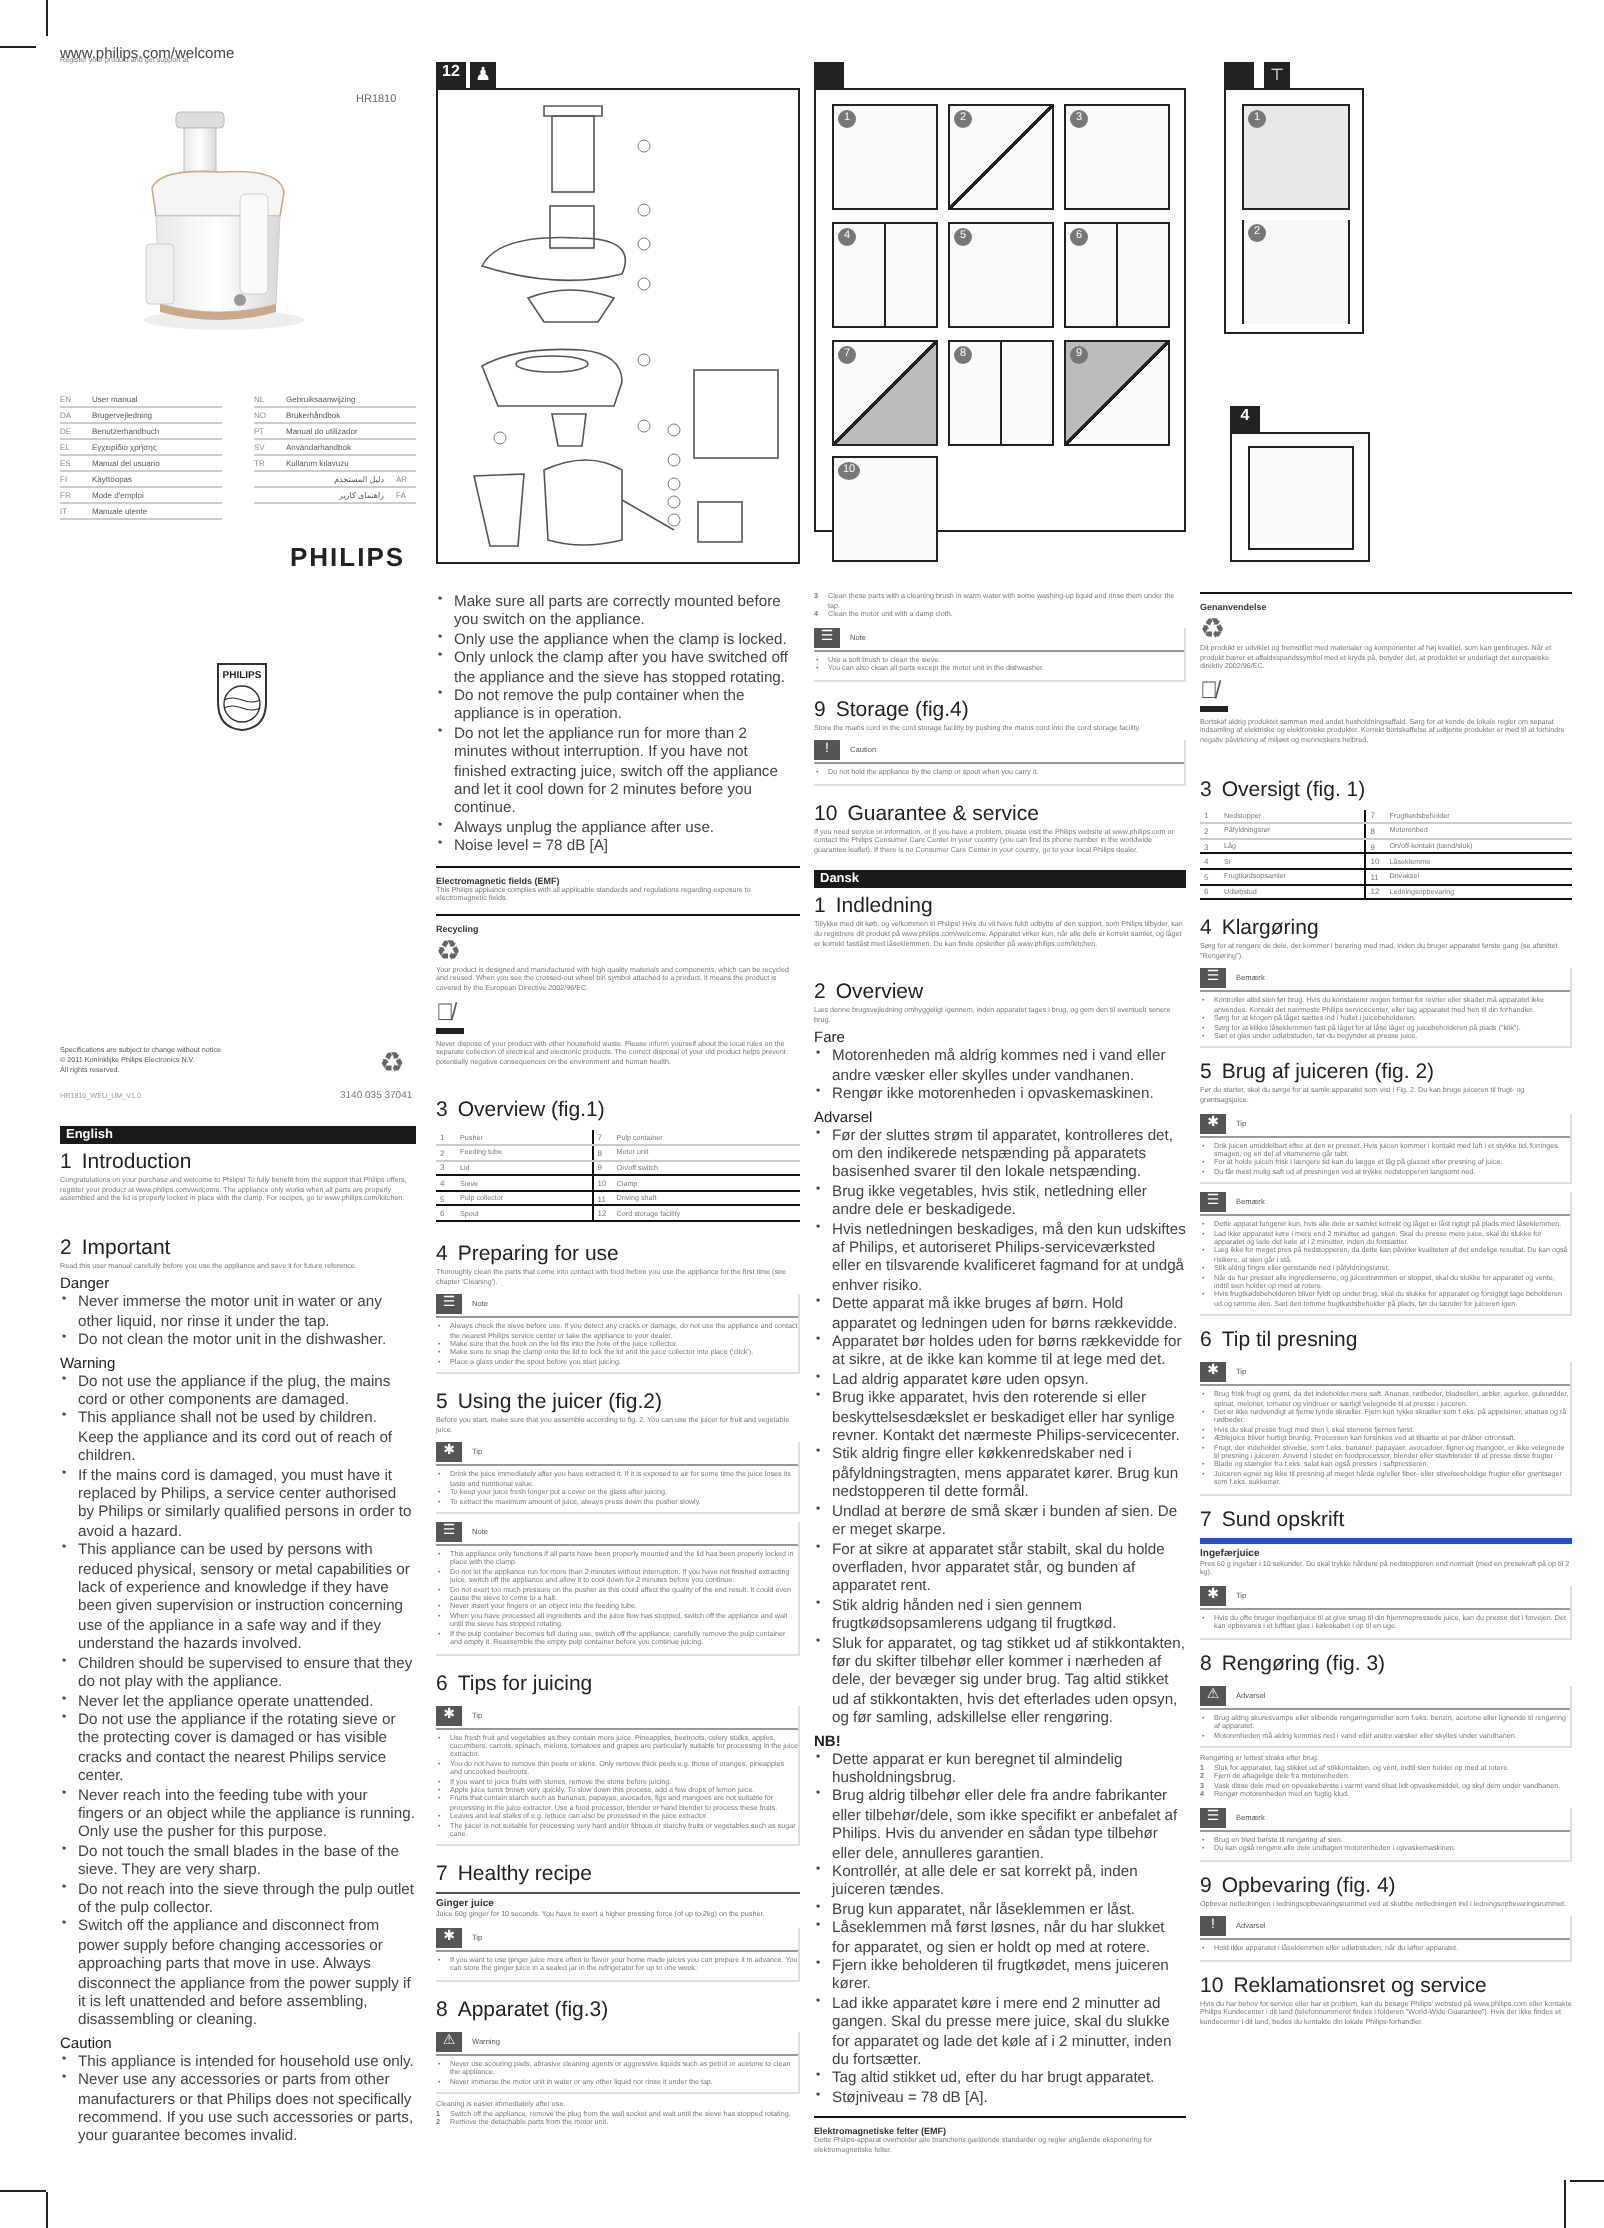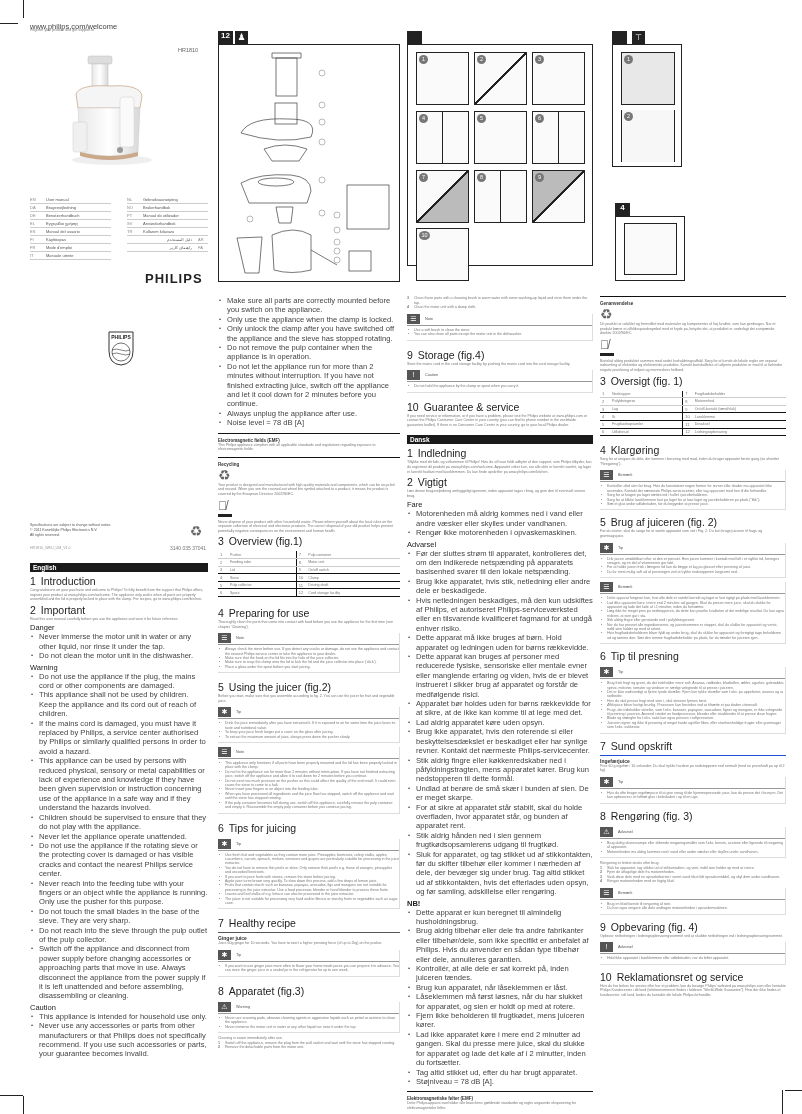--- a/index.html
+++ b/index.html
@@ -1,19 +1,19 @@
 <!DOCTYPE html>
 <html><head>
 <meta charset="utf-8">
 <style>
 *{box-sizing:border-box;margin:0;padding:0}
 body{width:802px;height:1114px;background:#fff;font-family:"Liberation Sans",sans-serif;color:#333;position:relative;overflow:hidden}
 .col{position:absolute;top:0}
 .tiny{font-size:3.6px;line-height:4.6px;color:#777}
-.h1{font-size:10.5px;line-height:13px;color:#222;margin-top:2px}
+.h1{font-size:10.5px;line-height:13px;color:#222;margin-top:16px}
 .h1 .n{margin-right:5px}
 .sub{font-size:6.5px;font-weight:bold;color:#333;margin-top:2px}
 .bullets{list-style:none}
 .bullets li{position:relative;padding-left:9px;font-size:7.6px;line-height:9.4px;color:#444}
 .bullets li:before{content:"•";position:absolute;left:1px;font-size:6px}
 .tb li{padding-left:7px;font-size:3.6px;line-height:4.4px;color:#777}
 .tb li:before{font-size:3.6px}
 .rule{border-top:1px solid #111;margin-top:5px;padding-top:2px}
 .langbar{background:#1a1a1a;color:#fff;font-size:6.5px;font-weight:bold;padding:1px 3px;margin-top:4px}
 .box{border:1px solid #ddd;border-left:none;border-top:none;margin-top:4px;padding-bottom:3px}
@@ -457,34 +457,33 @@
       <ul class="bullets tb">
         <li>Do not hold the appliance by the clamp or spout when you carry it.</li>
       </ul>
     </div>
     <div class="h1" style="margin-top:8px"><span class="n">10</span><span>Guarantee &amp; service</span></div>
     <div class="tiny">If you need service or information, or if you have a problem, please visit the Philips website at www.philips.com or contact the Philips Consumer Care Center in your country (you can find its phone number in the worldwide guarantee leaflet). If there is no Consumer Care Center in your country, go to your local Philips dealer.</div>
 
     <div class="langbar" style="margin-top:8px">Dansk</div>
     <div class="h1" style="margin-top:3px"><span class="n">1</span><span>Indledning</span></div>
     <div class="tiny">Tillykke med dit køb, og velkommen til Philips! Hvis du vil have fuldt udbytte af den support, som Philips tilbyder, kan du registrere dit produkt på www.philips.com/welcome. Apparatet virker kun, når alle dele er korrekt samlet, og låget er korrekt fastlåst med låseklemmen. Du kan finde opskrifter på www.philips.com/kitchen.</div>
-    <div class="h1"><span class="n">2</span><span>Vigtigt</span></div>
+    <div class="h1"><span class="n">2</span><span>Overview</span></div>
     <div class="tiny">Læs denne brugsvejledning omhyggeligt igennem, inden apparatet tages i brug, og gem den til eventuelt senere brug.</div>
     <div class="sub" style="font-size:7.5px;font-weight:normal;color:#222">Fare</div>
     <ul class="bullets">
       <li>Motorenheden må aldrig kommes ned i vand eller andre væsker eller skylles under vandhanen.</li>
       <li>Rengør ikke motorenheden i opvaskemaskinen.</li>
     </ul>
     <div class="sub" style="font-size:7.5px;font-weight:normal;color:#222">Advarsel</div>
     <ul class="bullets">
       <li>Før der sluttes strøm til apparatet, kontrolleres det, om den indikerede netspænding på apparatets basisenhed svarer til den lokale netspænding.</li>
-      <li>Brug ikke apparatet, hvis stik, netledning eller andre dele er beskadigede.</li>
+      <li>Brug ikke vegetables, hvis stik, netledning eller andre dele er beskadigede.</li>
       <li>Hvis netledningen beskadiges, må den kun udskiftes af Philips, et autoriseret Philips-serviceværksted eller en tilsvarende kvalificeret fagmand for at undgå enhver risiko.</li>
       <li>Dette apparat må ikke bruges af børn. Hold apparatet og ledningen uden for børns rækkevidde.</li>
-      <li>Dette apparat kan bruges af personer med reducerede fysiske, sensoriske eller mentale evner eller manglende erfaring og viden, hvis de er blevet instrueret i sikker brug af apparatet og forstår de medfølgende risici.</li>
       <li>Apparatet bør holdes uden for børns rækkevidde for at sikre, at de ikke kan komme til at lege med det.</li>
       <li>Lad aldrig apparatet køre uden opsyn.</li>
       <li>Brug ikke apparatet, hvis den roterende si eller beskyttelsesdækslet er beskadiget eller har synlige revner. Kontakt det nærmeste Philips-servicecenter.</li>
       <li>Stik aldrig fingre eller køkkenredskaber ned i påfyldningstragten, mens apparatet kører. Brug kun nedstopperen til dette formål.</li>
       <li>Undlad at berøre de små skær i bunden af sien. De er meget skarpe.</li>
       <li>For at sikre at apparatet står stabilt, skal du holde overfladen, hvor apparatet står, og bunden af apparatet rent.</li>
       <li>Stik aldrig hånden ned i sien gennem frugtkødsopsamlerens udgang til frugtkød.</li>
       <li>Sluk for apparatet, og tag stikket ud af stikkontakten, før du skifter tilbehør eller kommer i nærheden af dele, der bevæger sig under brug. Tag altid stikket ud af stikkontakten, hvis det efterlades uden opsyn, og før samling, adskillelse eller rengøring.</li>
     </ul>
     <div class="sub" style="font-size:7.5px;font-weight:bold;color:#222">NB!</div>
@@ -629,21 +628,21 @@
         <li>Brug frisk frugt og grønt, da det indeholder mere saft. Ananas, rødbeder, bladselleri, æbler, agurker, gulerødder, spinat, meloner, tomater og vindruer er særligt velegnede til at presse i juiceren.</li>
         <li>Det er ikke nødvendigt at fjerne tynde skræller. Fjern kun tykke skræller som f.eks. på appelsiner, ananas og rå rødbeder.</li>
         <li>Hvis du skal presse frugt med sten i, skal stenene fjernes først.</li>
         <li>Æblejuice bliver hurtigt brunlig. Processen kan forsinkes ved at tilsætte et par dråber citronsaft.</li>
         <li>Frugt, der indeholder stivelse, som f.eks. bananer, papayaer, avocadoer, figner og mangoer, er ikke velegnede til presning i juiceren. Anvend i stedet en foodprocessor, blender eller stavblender til at presse disse frugter.</li>
         <li>Blade og stængler fra f.eks. salat kan også presses i saftpresseren.</li>
         <li>Juiceren egner sig ikke til presning af meget hårde og/eller fiber- eller stivelsesholdige frugter eller grøntsager som f.eks. sukkerrør.</li>
       </ul>
     </div>
 
-    <div class="h1" style="margin-top:6px;border-bottom:1px solid #1d4ed8;padding-bottom:2px"><span class="n">7</span><span>Sund opskrift</span></div>
+    <div class="h1" style="margin-top:6px;border-bottom:3px solid #1d4ed8;padding-bottom:2px"><span class="n">7</span><span>Sund opskrift</span></div>
     <div class="sub" style="font-size:5px">Ingefærjuice</div>
     <div class="tiny">Pres 60 g ingefær i 10 sekunder. Du skal trykke hårdere på nedstopperen end normalt (med en presekraft på op til 2 kg).</div>
     <div class="box">
       <div class="bh">
           <span class="ic">✱</span>
           <span class="lbl">Tip</span>
         </div>
       <ul class="bullets tb">
         <li>Hvis du ofte bruger ingefærjuice til at give smag til din hjemmepressede juice, kan du presse det i forvejen. Det kan opbevares i et lufttæt glas i køleskabet i op til en uge.</li>
       </ul>

